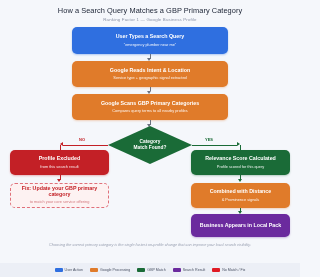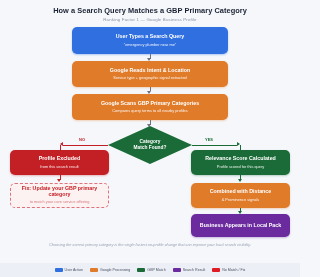--- a/index.html
+++ b/index.html
@@ -9,21 +9,21 @@
     font-family:"Liberation Sans", sans-serif;
     overflow:hidden;
     position:relative;
   }
   .canvas{position:relative;width:300px;height:277px;}
 
   
   .title{
     position:absolute;top:6px;left:0;width:300px;
     text-align:center;
-    font-size:7.4px;font-weight:bold;color:#1a2233;
+    font-size:7.4px;font-weight:normal;color:#1a2233;
     letter-spacing:.05px;
   }
   .subtitle{
     position:absolute;top:17px;left:0;width:300px;
     text-align:center;
     font-size:4.4px;color:#8b93a6;letter-spacing:.15px;
   }
 
   
   .node{

